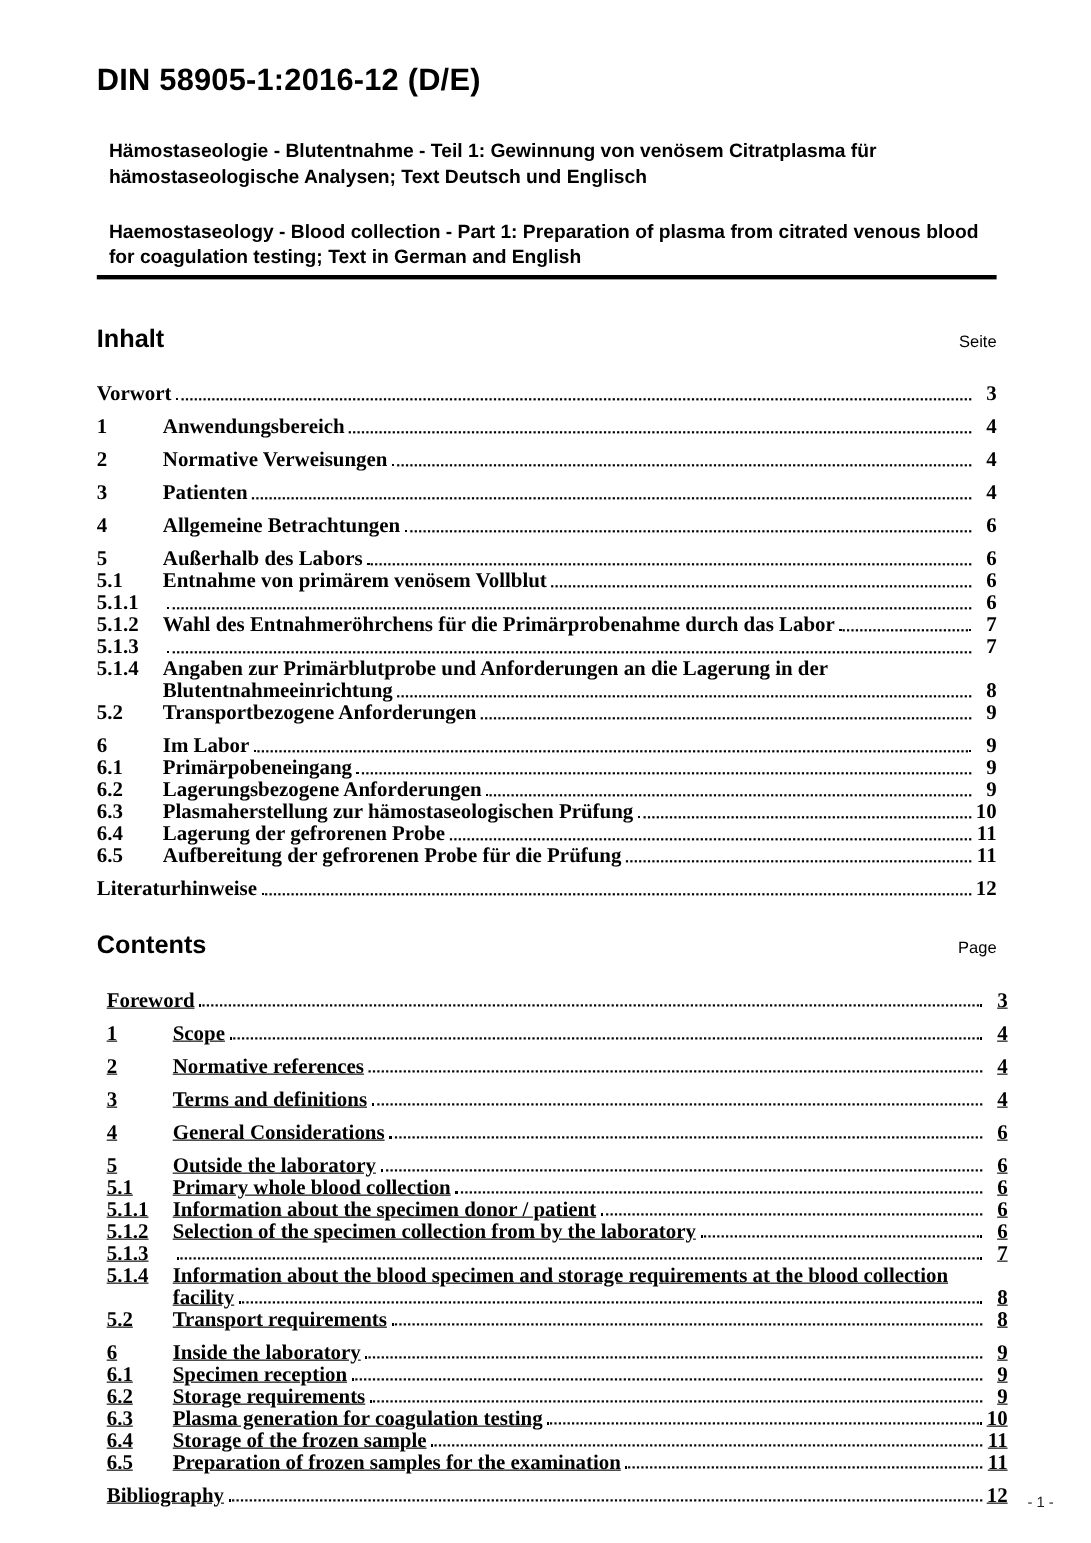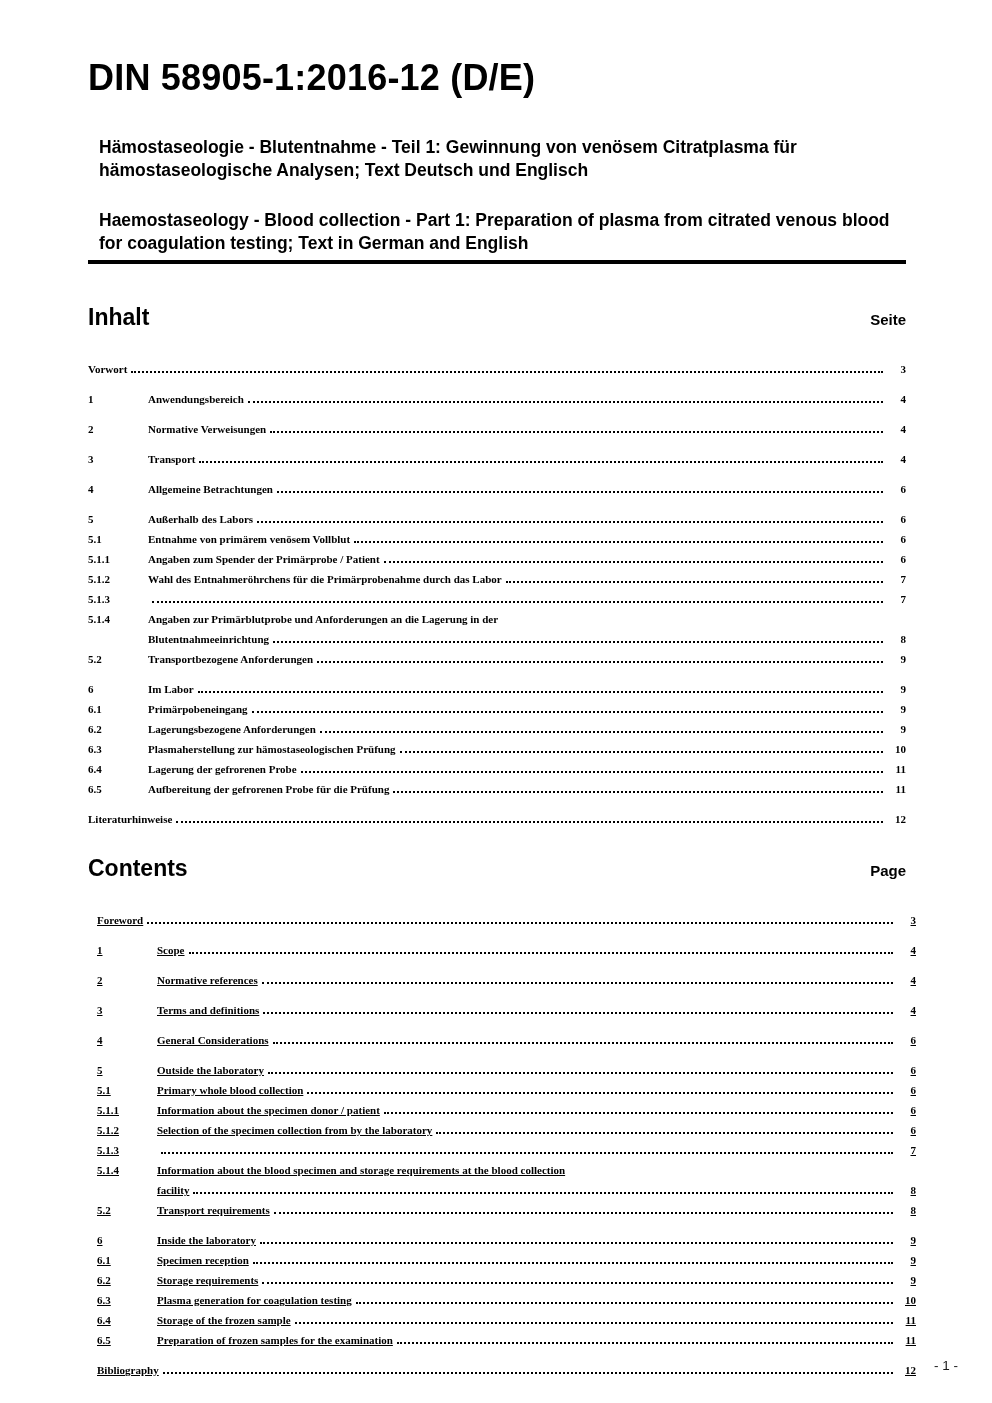--- a/index.html
+++ b/index.html
@@ -12,21 +12,21 @@
   }
   .content {
     position:absolute;
     left:88px; top:0;
     width:818px;
   }
   .doc-number {
     margin-top:57px;
     font-family:"Liberation Sans", sans-serif;
     font-weight:bold;
-    font-size:36px;
+    font-size:28px;
     letter-spacing:0.2px;
   }
   .subtitle {
     font-family:"Liberation Sans", sans-serif;
     font-weight:bold;
     font-size:17.5px;
     line-height:1.32;
     margin-left:11px;
   }
   .title-de { margin-top:37px; }
@@ -42,27 +42,27 @@
   }
   .toc-head-de { margin-top:40px;text-align:right; }
   .toc-head-en { margin-top:26px; }
   .toc-heading {
     font-family:"Liberation Sans", sans-serif;
     font-weight:bold;
     font-size:23px;
   }
   .page-label {
     font-family:"Liberation Sans", sans-serif;
-    font-weight:bold;
+    font-weight:normal;
     font-size:15px;
   }
   .toc {
     margin-top:28px;
     font-weight:bold;
-    font-size:11px;
+    font-size:19px;
   }
   .toc-row {
     display:flex;
     align-items:baseline;
     line-height:20px;
   }
   .toc-row.sp { margin-top:10px; }
   .toc-en .toc-row { margin-left:9px; margin-right:-10px;text-decoration:underline; }
   .toc-num { flex:0 0 60px; }
   .toc-title { white-space:nowrap; }
@@ -117,21 +117,21 @@
         <span class="toc-page">4</span>
       </div>
       <div class="toc-row sp">
         <span class="toc-num">2</span>
         <span class="toc-title">Normative Verweisungen</span>
         <span class="leader"></span>
         <span class="toc-page">4</span>
       </div>
       <div class="toc-row sp">
         <span class="toc-num">3</span>
-        <span class="toc-title">Transport</span>
+        <span class="toc-title">Patienten</span>
         <span class="leader"></span>
         <span class="toc-page">4</span>
       </div>
       <div class="toc-row sp">
         <span class="toc-num">4</span>
         <span class="toc-title">Allgemeine Betrachtungen</span>
         <span class="leader"></span>
         <span class="toc-page">6</span>
       </div>
       <div class="toc-row sp">
@@ -141,21 +141,20 @@
         <span class="toc-page">6</span>
       </div>
       <div class="toc-row">
         <span class="toc-num">5.1</span>
         <span class="toc-title">Entnahme von primärem venösem Vollblut</span>
         <span class="leader"></span>
         <span class="toc-page">6</span>
       </div>
       <div class="toc-row">
         <span class="toc-num">5.1.1</span>
-        <span class="toc-title">Angaben zum Spender der Primärprobe / Patient</span>
         <span class="leader"></span>
         <span class="toc-page">6</span>
       </div>
       <div class="toc-row">
         <span class="toc-num">5.1.2</span>
         <span class="toc-title">Wahl des Entnahmeröhrchens für die Primärprobenahme durch das Labor</span>
         <span class="leader"></span>
         <span class="toc-page">7</span>
       </div>
       <div class="toc-row">

